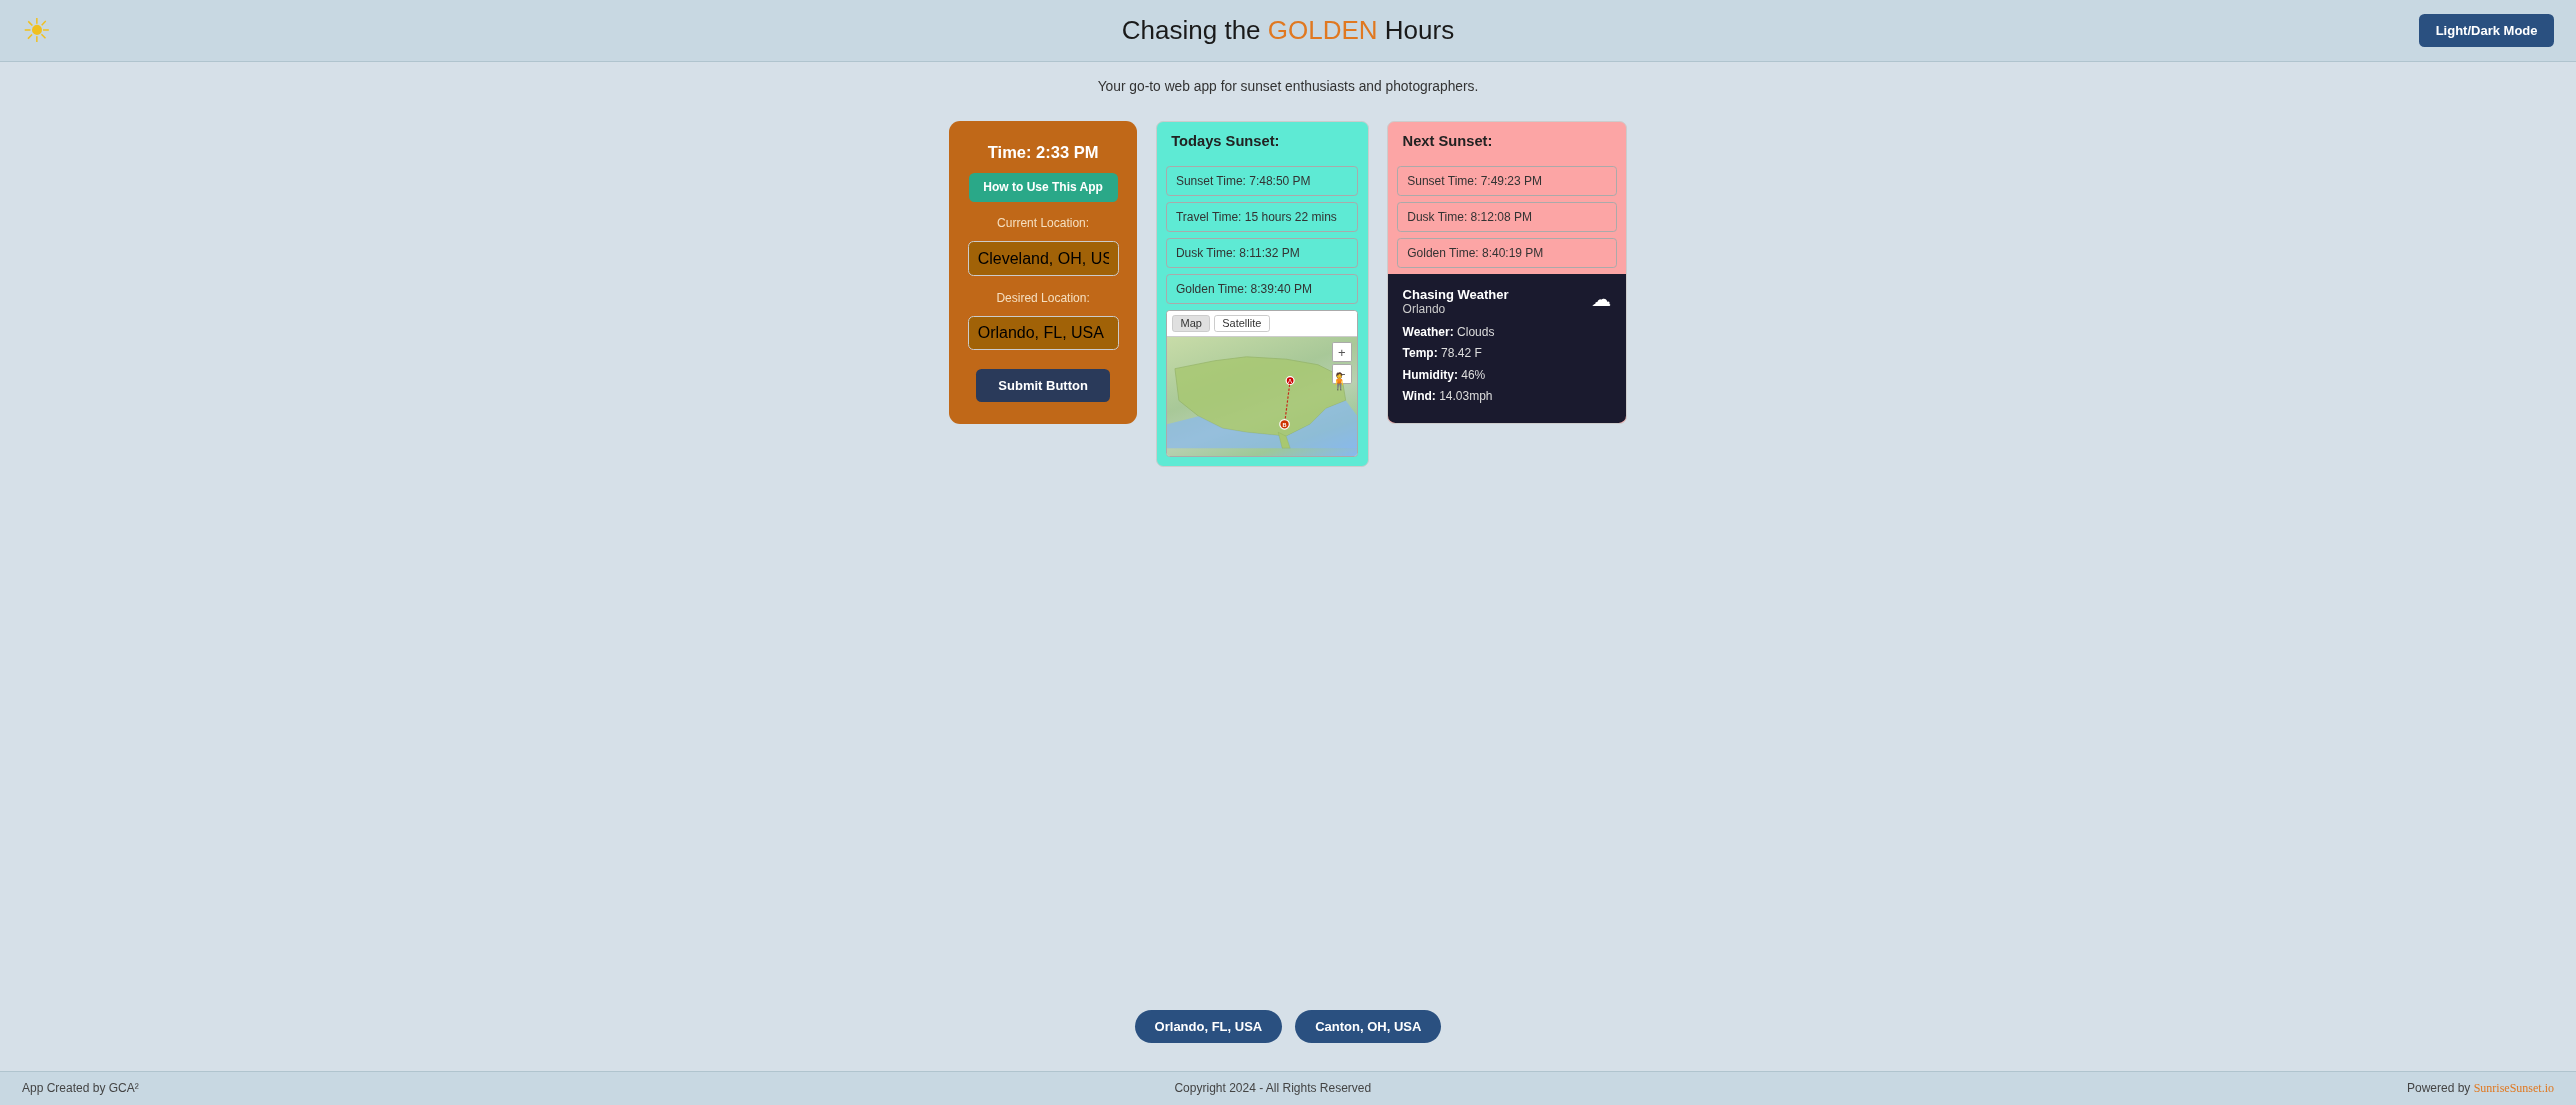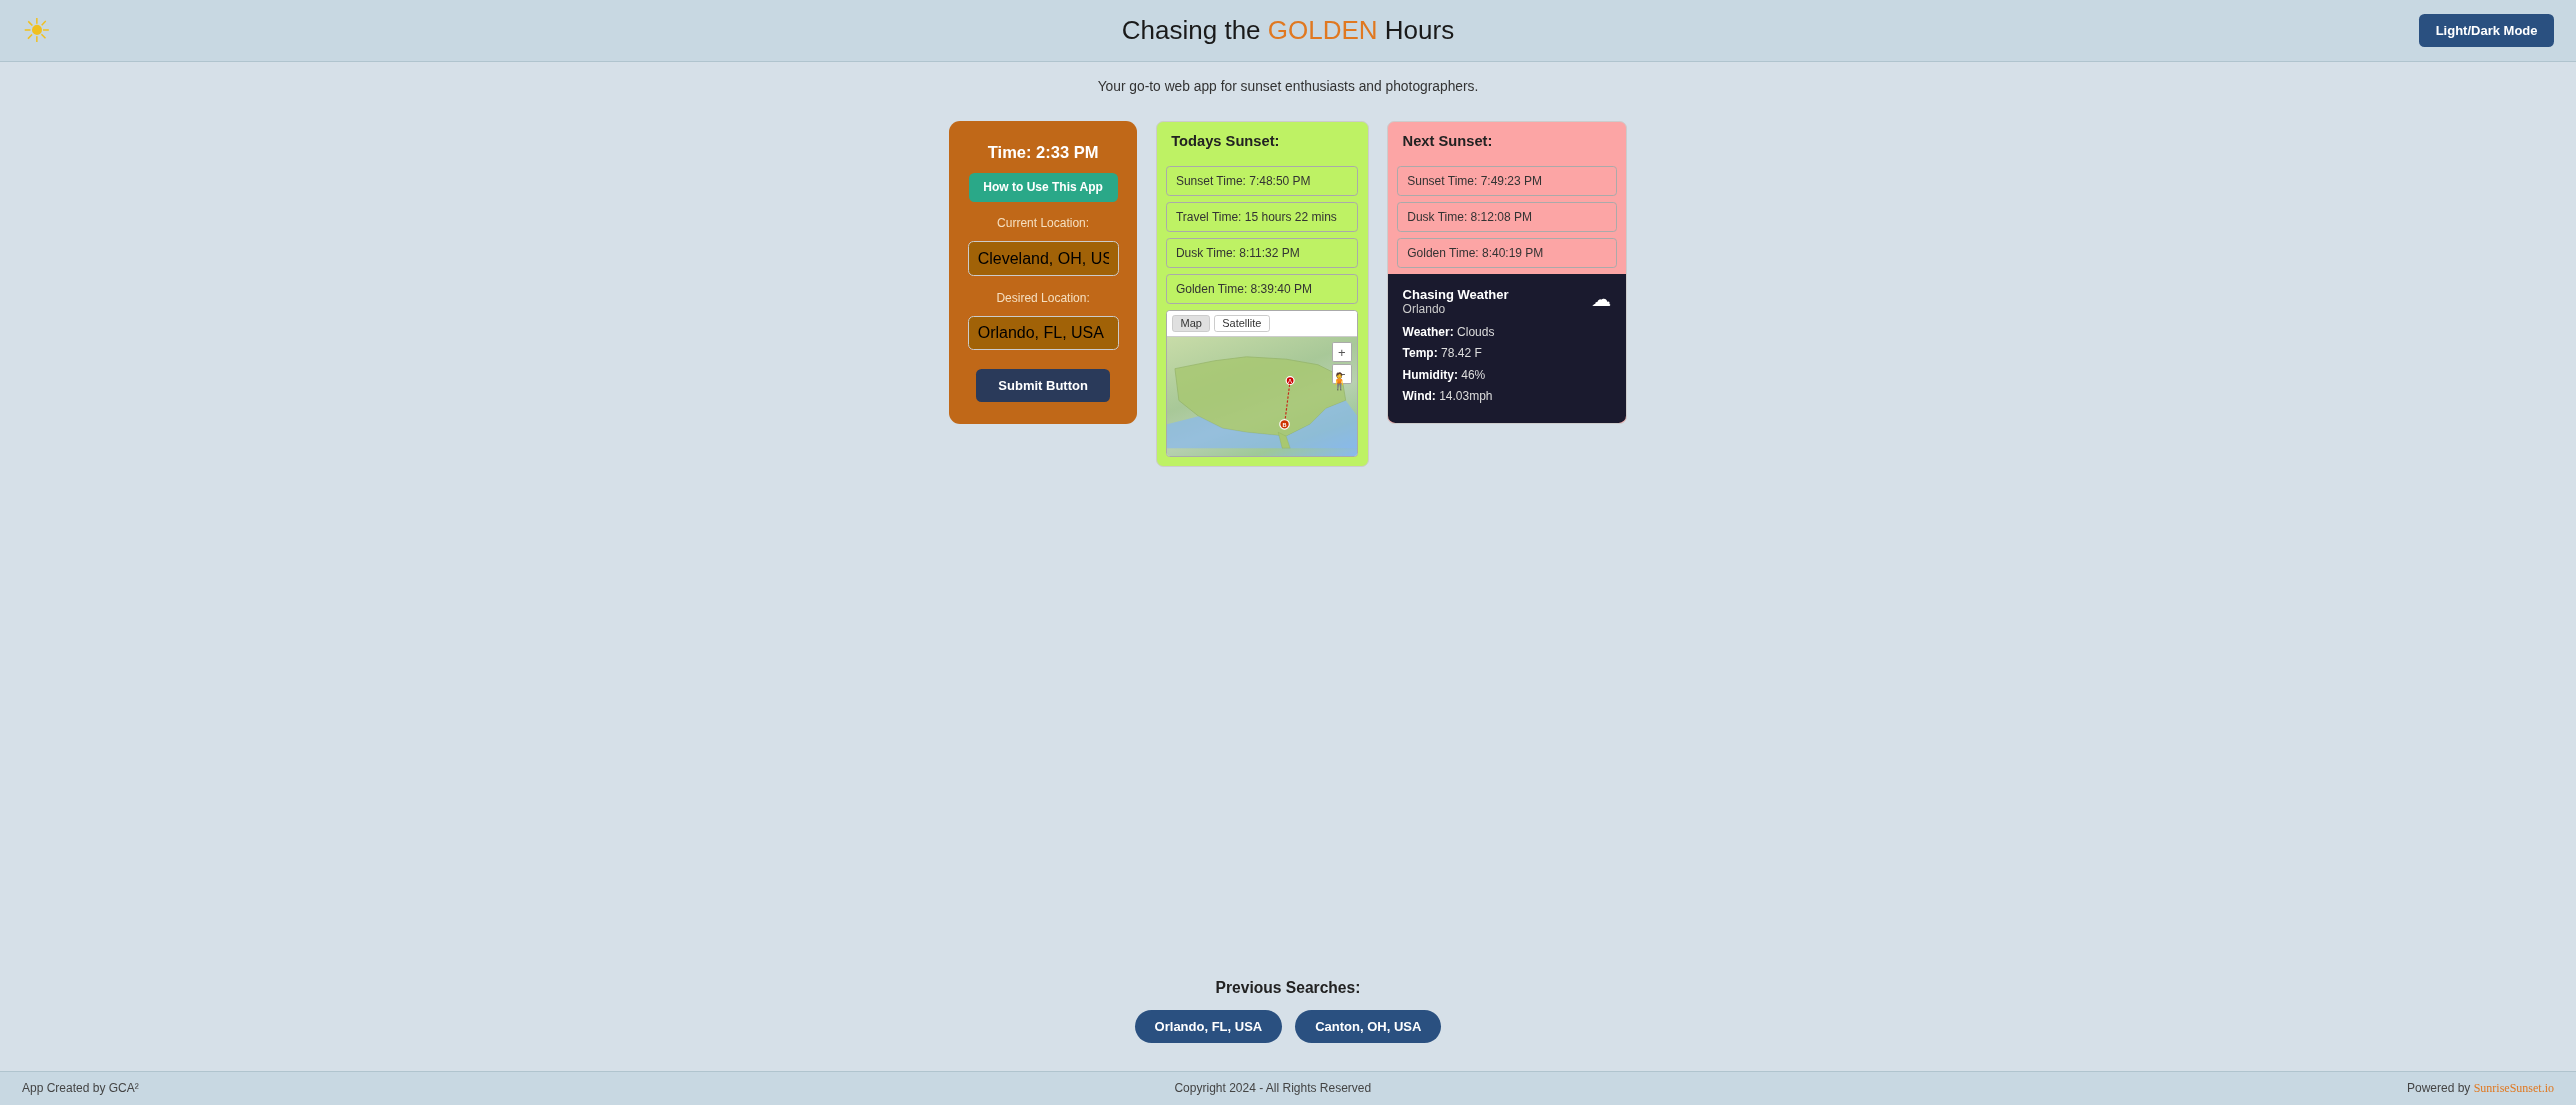--- a/index.html
+++ b/index.html
@@ -128,21 +128,21 @@
       padding: 9.2px 22px;
       border-radius: 5.5px;
       font-size: 13px;
       cursor: pointer;
       font-weight: bold;
       margin-top: 7.3px;
     }
 
     
     .center-panel {
-      background-color: #bef264;
+      background-color: #5eead4;
       border: 0.9px solid #ccc;
       border-radius: 7.3px;
       width: 213px;
       overflow: hidden;
     }
 
     .panel-header {
       padding: 11px 14.7px;
       font-weight: bold;
       font-size: 14.7px;
@@ -427,21 +427,20 @@
       <div class="weather-row">
         <span class="label">Wind:</span>
         <span>14.03mph</span>
       </div>
     </div>
   </div>
 
 </div>
 
 <div class="prev-searches">
-  <div class="prev-title">Previous Searches:</div>
   <div class="prev-buttons">
     <button class="prev-btn">Orlando, FL, USA</button>
     <button class="prev-btn">Canton, OH, USA</button>
   </div>
 </div>
 
 <footer class="footer">
   <span>App Created by GCA²</span>
   <span>Copyright 2024 - All Rights Reserved</span>
   <span class="footer-right">

